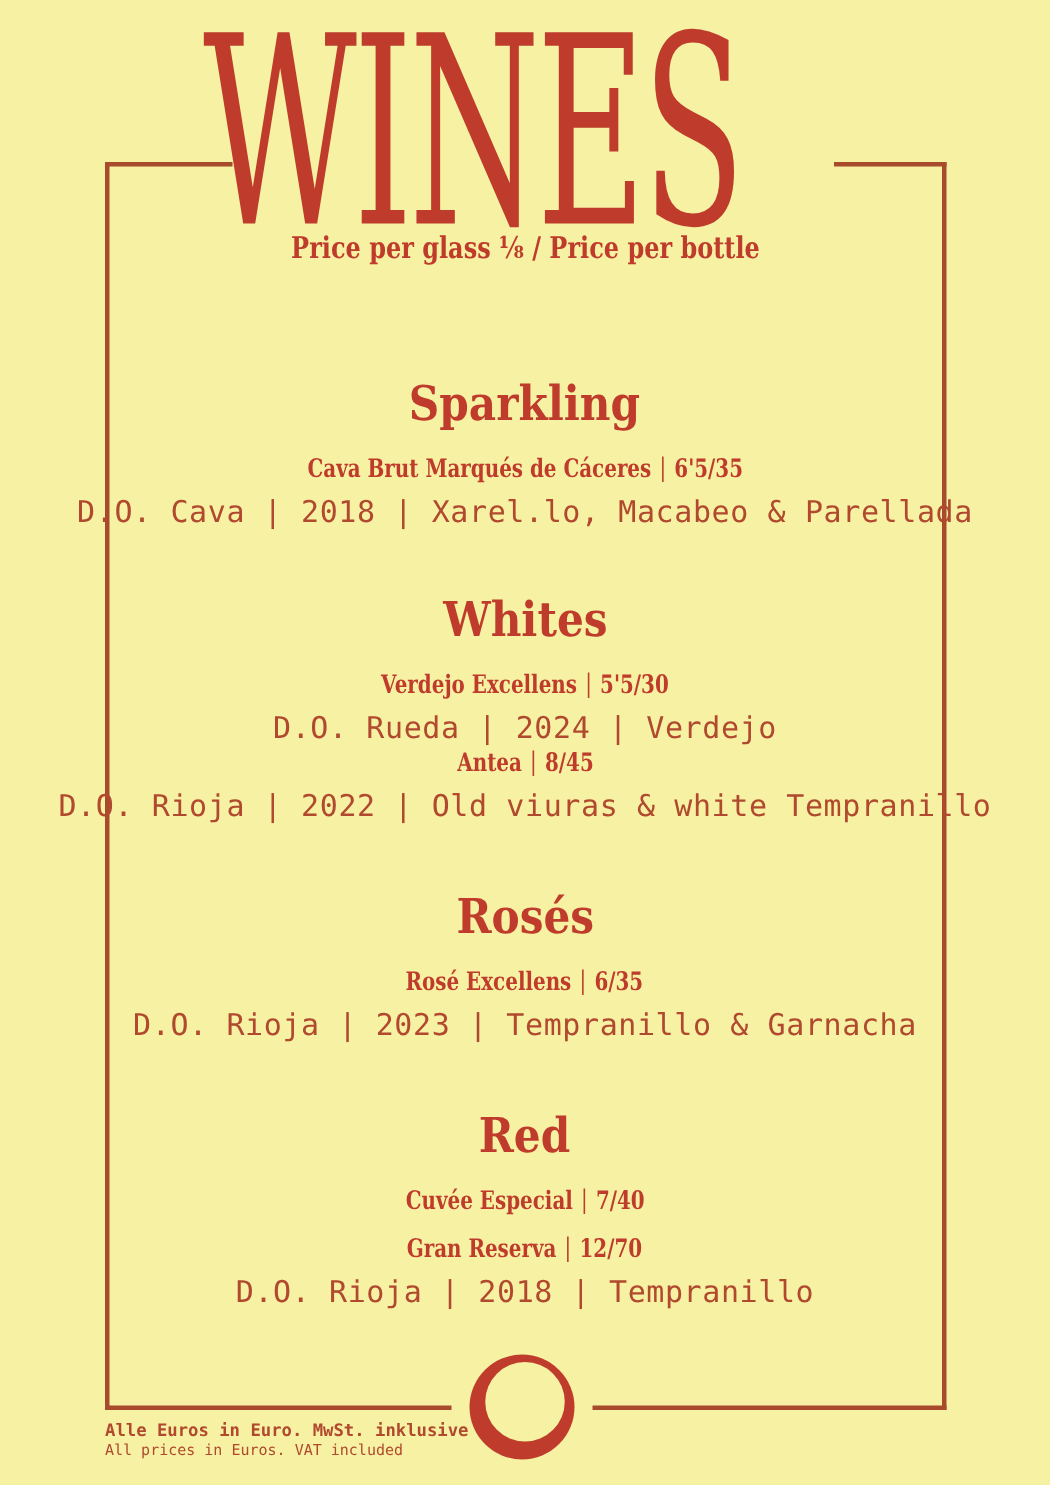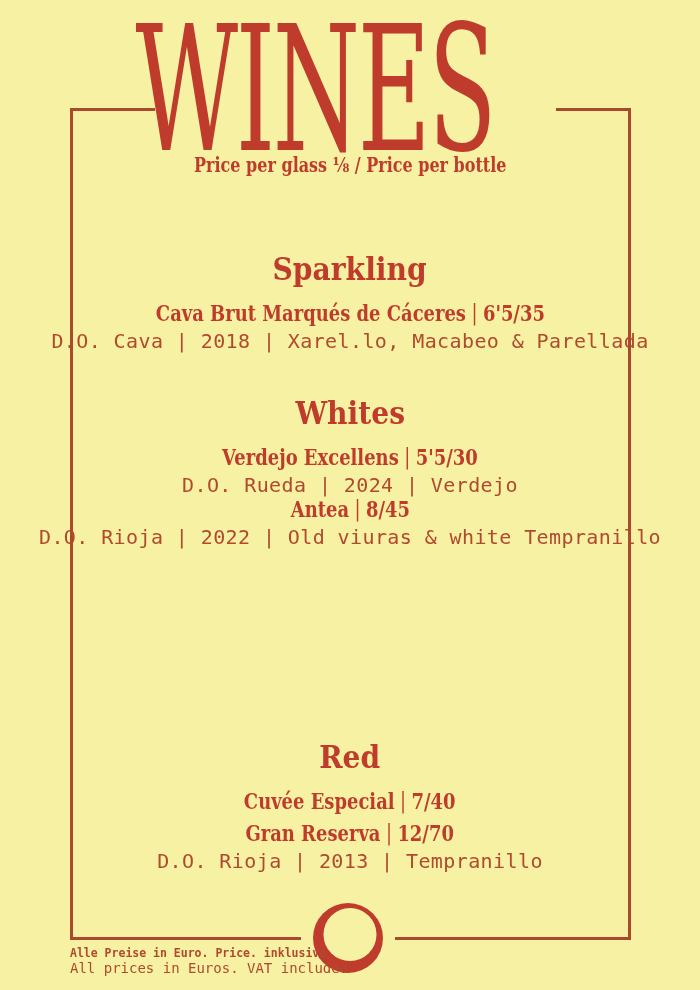--- a/index.html
+++ b/index.html
@@ -29,34 +29,34 @@
   .title .stretch{display:inline-block;font-size:175px;line-height:175px;
     letter-spacing:-4px;transform:scaleX(0.57);}
   .subtitle{position:absolute;top:151px;left:0;right:0;text-align:center;}
   .subtitle .stretch{display:inline-block;font-weight:bold;font-size:20px;
     line-height:28px;color:var(--display-red);transform:scaleX(0.8);}
   
   .wine-section{position:absolute;left:0;right:0;text-align:center;
     color:var(--display-red);margin-top:27px;}
   .section-heading{margin:0 0 10px 0;font-size:32px;line-height:40px;font-weight:bold;}
   .section-heading .stretch{display:inline-block;transform:scaleX(0.88);}
-  .wine-name{font-size:23px;line-height:28px;font-weight:bold;margin:0 0 4px 0;}
+  .wine-name{font-size:17px;line-height:28px;font-weight:bold;margin:0 0 4px 0;}
   .wine-name .stretch{display:inline-block;transform:scaleX(0.78);white-space:nowrap;}
   .wine-name .divider{font-weight:normal;margin:0 7px;position:relative;top:-1px;}
   .wine-details{font-family:"DejaVu Sans Mono", monospace;font-size:20px;
     line-height:20px;letter-spacing:0.4px;color:var(--mono-red);margin:0;}
   
   .logo{position:absolute;left:308px;top:898px;width:80px;height:82px;}
   .logo .outer{fill:var(--display-red);}
   .logo .inner{fill:var(--background);}
   
   .footer{position:absolute;left:70px;top:946px;text-align:left;
     font-family:"DejaVu Sans Mono", monospace;color:var(--mono-red);}
   .footer-line1{font-weight:bold;font-size:11.5px;line-height:15px;}
-  .footer-line2{font-weight:normal;font-size:14px;line-height:14px;}
+  .footer-line2{font-weight:normal;font-size:10px;line-height:14px;}
 </style>
 </head>
 <body>
 
 <div class="page">
 
   <div class="frame-line f-top-left"></div>
   <div class="frame-line f-top-right"></div>
   <div class="frame-line f-left"></div>
   <div class="frame-line f-right"></div>
@@ -93,41 +93,52 @@
     </div>
     <p class="wine-details">D.O. Rueda | 2024 | Verdejo</p>
     <div class="wine-name">
       <span class="stretch">
         <span>Antea</span><span class="divider">|</span><span>8/45</span>
       </span>
     </div>
     <p class="wine-details">D.O. Rioja | 2022 | Old viuras &amp; white Tempranillo</p>
   </section>
 
+  <section class="wine-section" style="top:564px">
+    <h2 class="section-heading">
+      <span class="stretch">Rosés</span>
+    </h2>
+    <div class="wine-name">
+      <span class="stretch">
+        <span>Rosé Excellens</span><span class="divider">|</span><span>6/35</span>
+      </span>
+    </div>
+    <p class="wine-details">D.O. Rioja | 2023 | Tempranillo &amp; Garnacha</p>
+  </section>
 
   <section class="wine-section" style="top:710px">
     <h2 class="section-heading">
       <span class="stretch">Red</span>
     </h2>
     <div class="wine-name">
       <span class="stretch">
         <span>Cuvée Especial</span><span class="divider">|</span><span>7/40</span>
       </span>
     </div>
     <div class="wine-name">
       <span class="stretch">
         <span>Gran Reserva</span><span class="divider">|</span><span>12/70</span>
       </span>
     </div>
-    <p class="wine-details">D.O. Rioja | 2013 | Tempranillo</p>
+    <p class="wine-details">D.O. Rioja | 2018 | Tempranillo</p>
   </section>
 
   <svg class="logo" viewBox="0 0 80 82" aria-hidden="true">
     <circle class="outer" cx="40" cy="40" r="35"></circle>
     <circle class="inner" cx="42" cy="36.5" r="26.5"></circle>
   </svg>
 
   <div class="footer">
-    <div class="footer-line1">Alle Preise in Euro. Price. inklusive</div>
+    <div class="footer-line1">Alle Euros in Euro. MwSt. inklusive</div>
     <div class="footer-line2">All prices in Euros. VAT included</div>
   </div>
 
 </div>
 
 </body></html>

